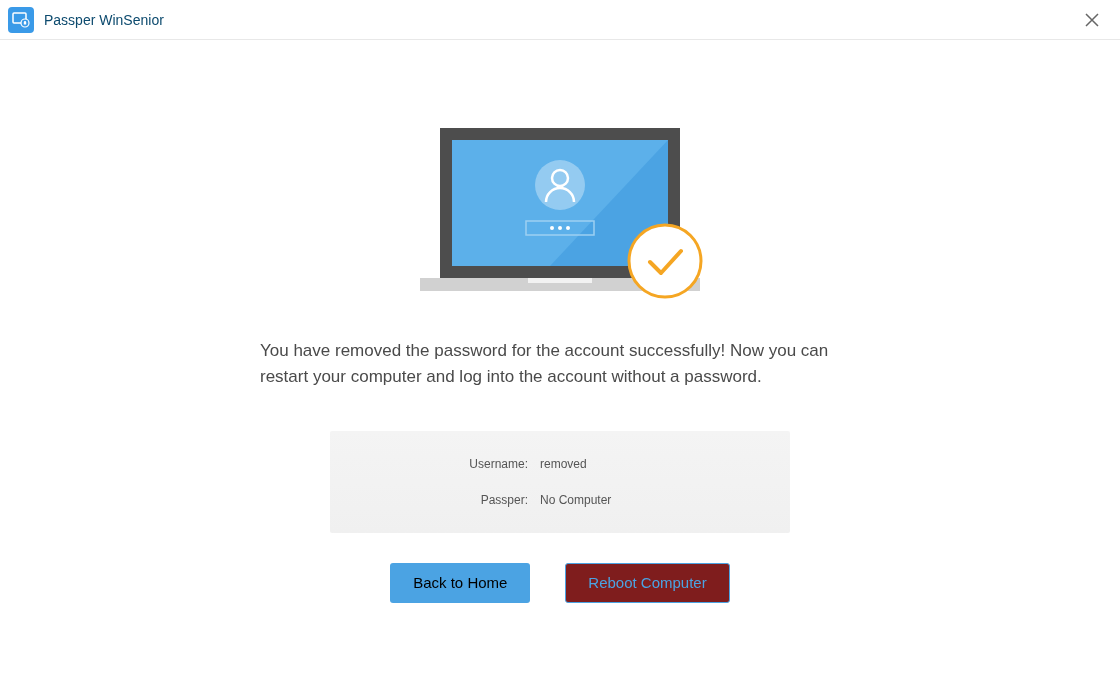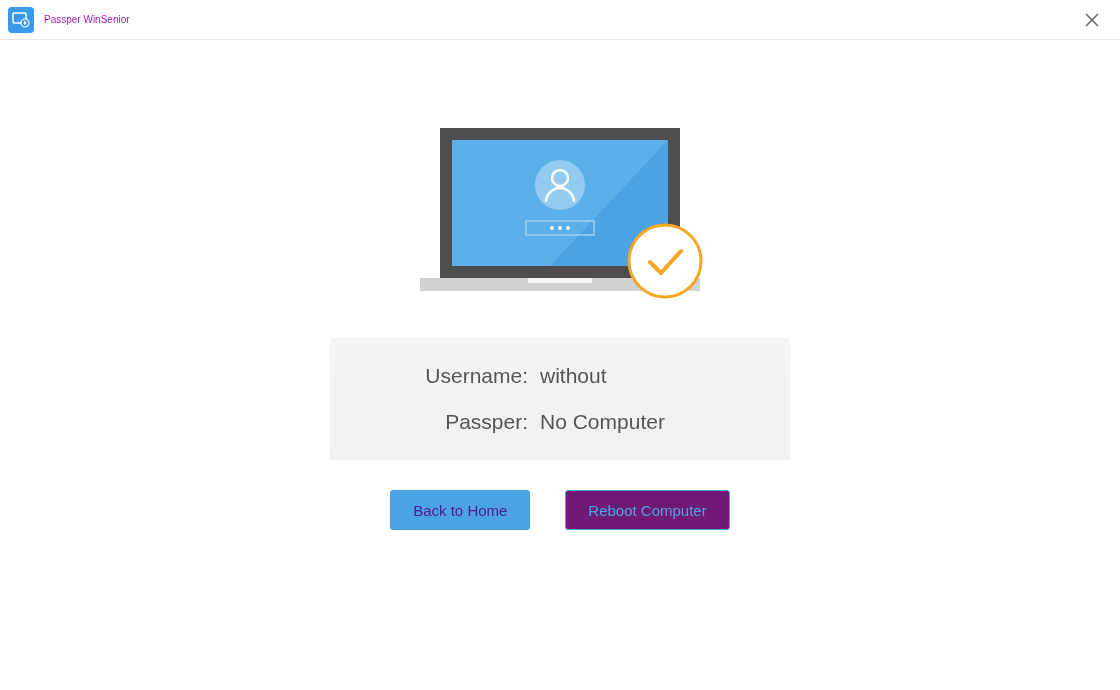--- a/index.html
+++ b/index.html
@@ -30,22 +30,22 @@
     .app-icon {
       width: 26px;
       height: 26px;
       border-radius: 4px;
       background: #3a9ae8;
       display: flex;
       align-items: center;
       justify-content: center;
     }
     .app-title {
-      font-size: 10px;
-      color: #a21caf;
+      font-size: 14px;
+      color: #0c4a6e;
     }
     .close-btn {
       cursor: pointer;
       color: #666;
       font-size: 18px;
       width: 24px;
       height: 24px;
       display: flex;
       align-items: center;
       justify-content: center;
@@ -74,21 +74,21 @@
       width: 460px;
       background: linear-gradient(to bottom, #f4f4f4, #f0f0f0);
       border-radius: 2px;
       padding: 26px 0;
       display: flex;
       flex-direction: column;
       gap: 22px;
     }
     .info-row {
       display: flex;
-      font-size: 21px;
+      font-size: 12px;
       color: #555;
       align-items: flex-end;
     }
     .info-label {
       width: 210px;
       text-align: right;
       padding-right: 12px;
     }
     .info-value {
       text-align: left;
@@ -103,26 +103,26 @@
       padding: 0 22px;
       font-size: 15px;
       border-radius: 3px;
       cursor: pointer;
       display: flex;
       align-items: center;
       justify-content: center;
     }
     .btn-primary {
       background: #4ba3e3;
-      color: #4c1d95;
+      color: #000000;
       border: none;
       min-width: 140px;
     }
     .btn-secondary {
-      background: #701a75;
+      background: #7f1d1d;
       color: #4ba3e3;
       border: 1px solid #4ba3e3;
       min-width: 140px;
       margin-left: 15px;
     }
   </style>
 </head>
 <body>
 
 <div class="titlebar">
@@ -167,25 +167,26 @@
       <circle cx="140" cy="100" r="2" fill="#fff"></circle>
       <circle cx="148" cy="100" r="2" fill="#fff"></circle>
     </svg>
     
     <svg width="78" height="78" viewBox="0 0 78 78" style="position:absolute; right:-4px; bottom:-2px;">
       <circle cx="39" cy="39" r="36" fill="#fff" stroke="#f5a623" stroke-width="3"></circle>
       <path d="M24 40 L35 51 L55 29" fill="none" stroke="#f5a623" stroke-width="4" stroke-linecap="round" stroke-linejoin="round"></path>
     </svg>
   </div>
 
+  <div class="success-msg">You have removed the password for the account successfully! Now you can restart your computer and log into the account without a password.</div>
 
   <div class="info-panel">
     <div class="info-row">
       <span class="info-label">Username:</span>
-      <span class="info-value">without</span>
+      <span class="info-value">removed</span>
     </div>
     <div class="info-row">
       <span class="info-label">Passper:</span>
       <span class="info-value">No Computer</span>
     </div>
   </div>
 
   <div class="button-row">
     <button class="btn btn-primary">Back to Home</button>
     <button class="btn btn-secondary">Reboot Computer</button>

